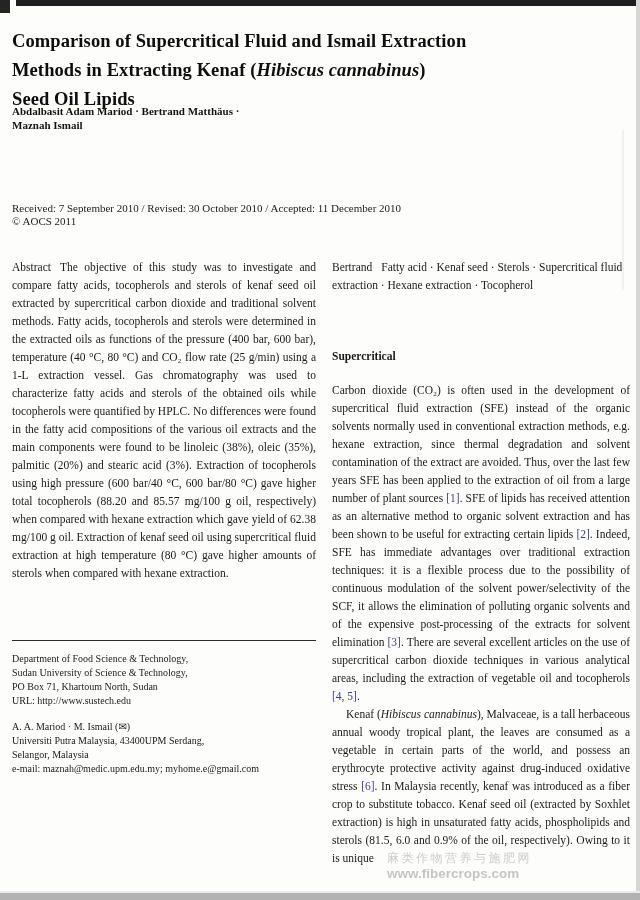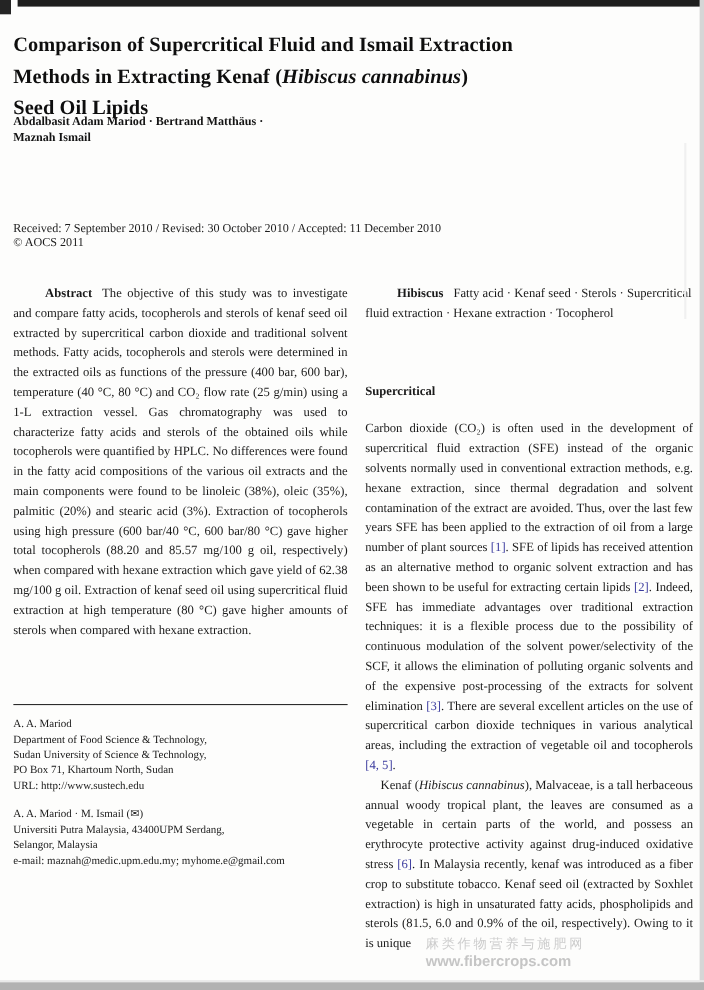--- a/index.html
+++ b/index.html
@@ -58,21 +58,21 @@
     font-size: 11px; line-height: 14px; font-weight: bold; color: #141414;
   }
   .history {
     position: absolute; left: 12px; top: 202px; width: 600px;
     font-size: 11px; line-height: 13px; color: #1c1c1c;
   }
 
   
   .col-left  { position: absolute; left: 12px;  width: 304px; }
   .abstract   { top: 258px; font-size: 11.5px; line-height: 18px; text-align: justify; }
-  .para-label { font-weight: bold; padding-right: 9px; margin-left: 29px; }
+  .para-label { font-weight: normal; padding-right: 9px; }
   .keywords {
     position: absolute; left: 332px; top: 258px; width: 298px;
     font-size: 11.5px; line-height: 18px; text-align: left;
   }
   .intro-heading {
     position: absolute; left: 332px; top: 350px; width: 298px;
     font-size: 11.5px; font-weight: bold;
   }
   .intro-body {
     position: absolute; left: 332px; top: 381px; width: 298px;
@@ -130,34 +130,33 @@
     <div class="history">
       <div>Received: 7 September 2010 / Revised: 30 October 2010 / Accepted: 11 December 2010</div>
       <div>© AOCS 2011</div>
     </div>
 
     <div class="col-left abstract">
       <span class="para-label">Abstract</span><span>The objective of this study was to investigate and compare fatty acids, tocopherols and sterols of kenaf seed oil extracted by supercritical carbon dioxide and traditional solvent methods. Fatty acids, tocopherols and sterols were determined in the extracted oils as functions of the pressure (400 bar, 600 bar), temperature (40 °C, 80 °C) and CO₂ flow rate (25 g/min) using a 1-L extraction vessel. Gas chromatography was used to characterize fatty acids and sterols of the obtained oils while tocopherols were quantified by HPLC. No differences were found in the fatty acid compositions of the various oil extracts and the main components were found to be linoleic (38%), oleic (35%), palmitic (20%) and stearic acid (3%). Extraction of tocopherols using high pressure (600 bar/40 °C, 600 bar/80 °C) gave higher total tocopherols (88.20 and 85.57 mg/100 g oil, respectively) when compared with hexane extraction which gave yield of 62.38 mg/100 g oil. Extraction of kenaf seed oil using supercritical fluid extraction at high temperature (80 °C) gave higher amounts of sterols when compared with hexane extraction.</span>
     </div>
 
     <div class="keywords">
-      <span class="para-label">Hibiscus</span><span>Fatty acid · Kenaf seed · Sterols · Supercritical fluid extraction · Hexane extraction · Tocopherol</span>
+      <span class="para-label">Bertrand</span><span>Fatty acid · Kenaf seed · Sterols · Supercritical fluid extraction · Hexane extraction · Tocopherol</span>
     </div>
 
     <div class="intro-heading">Supercritical</div>
 
     <div class="intro-body">
       <p>Carbon dioxide (CO₂) is often used in the development of supercritical fluid extraction (SFE) instead of the organic solvents normally used in conventional extraction methods, e.g. hexane extraction, since thermal degradation and solvent contamination of the extract are avoided. Thus, over the last few years SFE has been applied to the extraction of oil from a large number of plant sources <span class="cite">[1]</span>. SFE of lipids has received attention as an alternative method to organic solvent extraction and has been shown to be useful for extracting certain lipids <span class="cite">[2]</span>. Indeed, SFE has immediate advantages over traditional extraction techniques: it is a flexible process due to the possibility of continuous modulation of the solvent power/selectivity of the SCF, it allows the elimination of polluting organic solvents and of the expensive post-processing of the extracts for solvent elimination <span class="cite">[3]</span>. There are several excellent articles on the use of supercritical carbon dioxide techniques in various analytical areas, including the extraction of vegetable oil and tocopherols <span class="cite">[4, 5]</span>.</p>
       <p>Kenaf (<i>Hibiscus cannabinus</i>), Malvaceae, is a tall herbaceous annual woody tropical plant, the leaves are consumed as a vegetable in certain parts of the world, and possess an erythrocyte protective activity against drug-induced oxidative stress <span class="cite">[6]</span>. In Malaysia recently, kenaf was introduced as a fiber crop to substitute tobacco. Kenaf seed oil (extracted by Soxhlet extraction) is high in unsaturated fatty acids, phospholipids and sterols (81.5, 6.0 and 0.9% of the oil, respectively). Owing to it is unique</p>
     </div>
 
     <div class="footnotes">
       <hr class="fn-rule">
       <div class="fn-block">
-        <div class="fn-line">A. A. Mariod</div>
         <div class="fn-line">Department of Food Science &amp; Technology,</div>
         <div class="fn-line">Sudan University of Science &amp; Technology,</div>
         <div class="fn-line">PO Box 71, Khartoum North, Sudan</div>
         <div class="fn-line">URL: http://www.sustech.edu</div>
       </div>
       <div class="fn-block">
         <div class="fn-line">A. A. Mariod · M. Ismail (✉)</div>
         <div class="fn-line">Universiti Putra Malaysia, 43400UPM Serdang,</div>
         <div class="fn-line">Selangor, Malaysia</div>
         <div class="fn-line">e-mail: maznah@medic.upm.edu.my; myhome.e@gmail.com</div>

